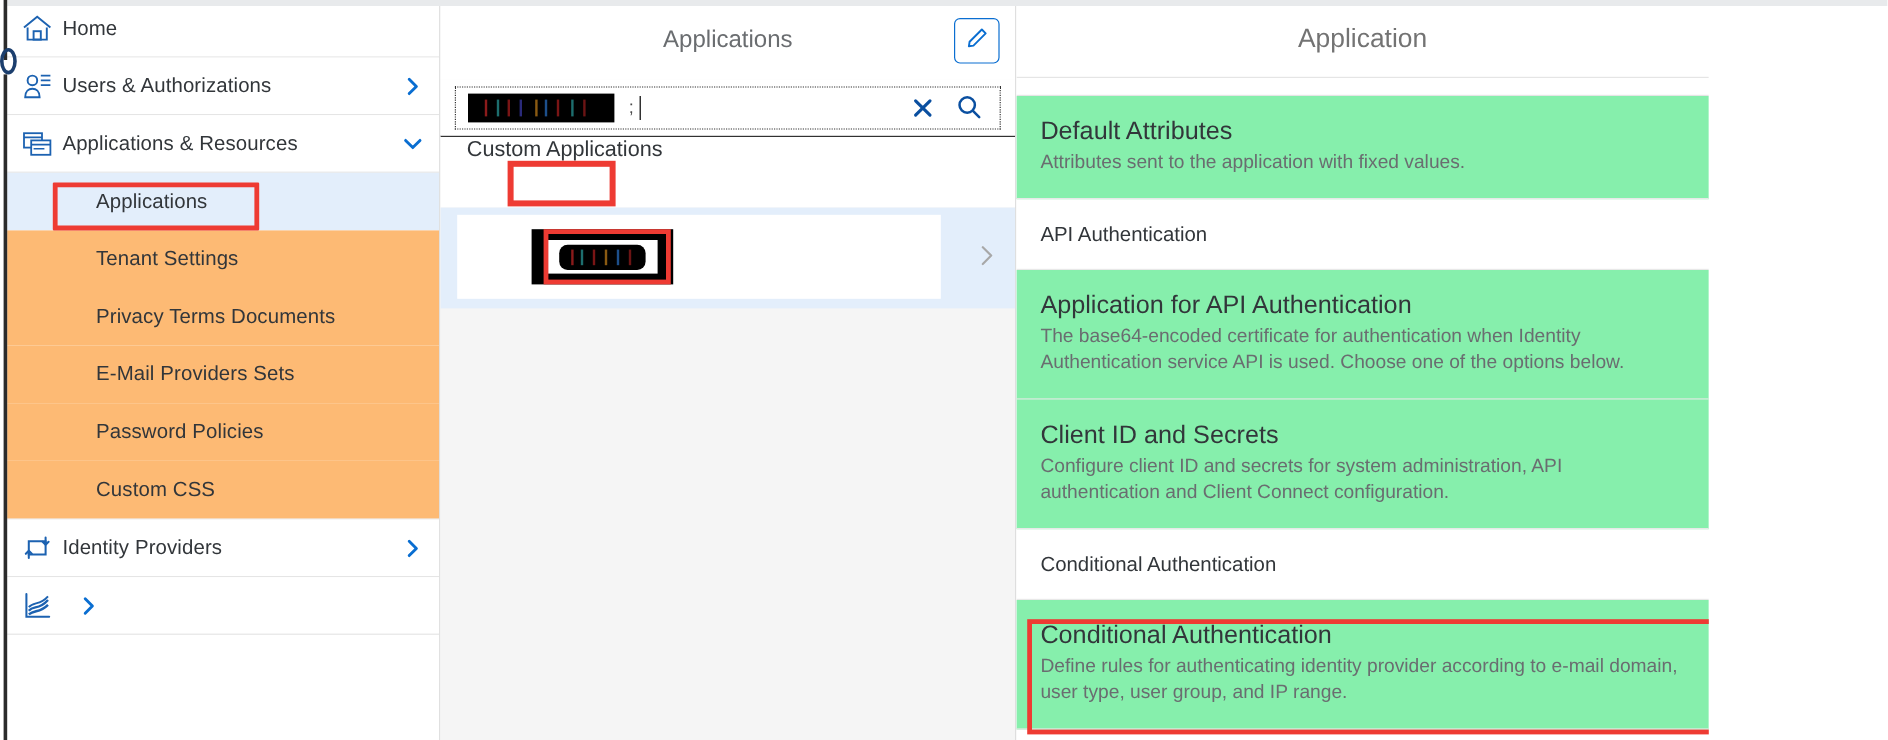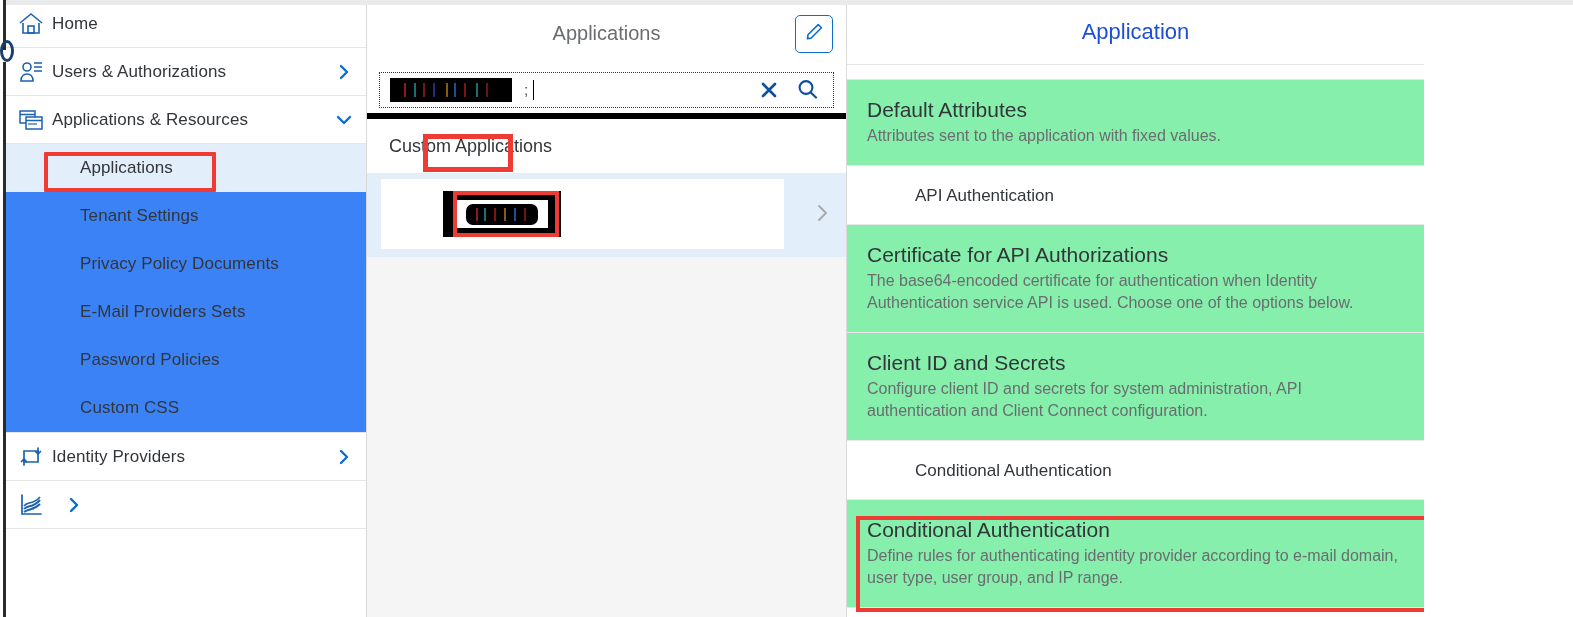--- a/index.html
+++ b/index.html
@@ -91,21 +91,21 @@
     display: flex;
     align-items: center;
     justify-content: center;
   }
 
   .sub-row {
     position: relative;
     display: flex;
     align-items: center;
     height: 48px;
-    background: #3b82f6;
+    background: #fdba74;
     padding-left: 80px;
     cursor: pointer;
   }
   .sub-row.selected { background: #e3eefb; }
   .sub-row .sub-label {
     font-size: 17px;
     color: #32363a;
     letter-spacing: 0.1px;
   }
   .sub-group { border-bottom: 1px solid #e5e5e5; }
@@ -218,23 +218,23 @@
     display: flex;
     align-items: center;
     gap: 16px;
     padding-right: 8px;
   }
   .icon-btn { cursor: pointer; display:flex; align-items:center; }
 
   .group-title-row {
     height: 60px;
     background: #ffffff;
-    border-top: 6px solid #000000;
-    display: flex;
-    align-items: center;
+    border-top: 1px solid #000000;
+    display: flex;
+    align-items: flex-start;
     padding-left: 22px;
   }
   .group-title-row .group-title {
     font-size: 18px;
     color: #32363a;
   }
 
   .app-list {
     background: #e3eefb;
     padding: 6px 0 8px 0;
@@ -315,21 +315,21 @@
   .right-header {
     height: 65px;
     background: #ffffff;
     display: flex;
     align-items: center;
     justify-content: center;
     border-bottom: 1px solid #e5e5e5;
   }
   .right-header .right-title {
     font-size: 22px;
-    color: #1d4ed8;
+    color: #737373;
   }
   .partial-row {
     height: 15px;
     border-bottom: 1px solid #e5e5e5;
     background: #ffffff;
   }
 
   .detail-item {
     position: relative;
     padding: 16px 24px 18px 20px;
@@ -350,21 +350,20 @@
     max-width: 676px;
   }
   .group-head {
     padding: 20px 24px 18px 20px;
     border-bottom: 1px solid #e8e8e8;
     background: #ffffff;
   }
   .group-head .g-label {
     font-size: 17px;
     color: #32363a;
-    margin-left: 48px;
   }
   .anno-conditional {
     position: absolute;
     left: 9px;
     top: 516px;
     width: 1560px;
     height: 96px;
     border: 4px solid #ee3b33;
     z-index: 15;
     pointer-events: none;
@@ -440,21 +439,21 @@
     </div>
 
     <div class="sub-group">
       <div class="sub-row selected">
         <span class="sub-label">Applications</span>
       </div>
       <div class="sub-row">
         <span class="sub-label">Tenant Settings</span>
       </div>
       <div class="sub-row">
-        <span class="sub-label">Privacy Policy Documents</span>
+        <span class="sub-label">Privacy Terms Documents</span>
       </div>
       <div class="sub-row">
         <span class="sub-label">E-Mail Providers Sets</span>
       </div>
       <div class="sub-row">
         <span class="sub-label">Password Policies</span>
       </div>
       <div class="sub-row">
         <span class="sub-label">Custom CSS</span>
       </div>
@@ -583,21 +582,21 @@
     <div class="detail-item">
       <div class="d-title">Default Attributes</div>
       <div class="d-desc">Attributes sent to the application with fixed values.</div>
     </div>
 
     <div class="group-head">
       <div class="g-label">API Authentication</div>
     </div>
 
     <div class="detail-item">
-      <div class="d-title">Certificate for API Authorizations</div>
+      <div class="d-title">Application for API Authentication</div>
       <div class="d-desc">The base64-encoded certificate for authentication when Identity Authentication service API is used. Choose one of the options below.</div>
     </div>
 
     <div class="detail-item">
       <div class="d-title">Client ID and Secrets</div>
       <div class="d-desc">Configure client ID and secrets for system administration, API authentication and Client Connect configuration.</div>
     </div>
 
     <div class="group-head">
       <div class="g-label">Conditional Authentication</div>

